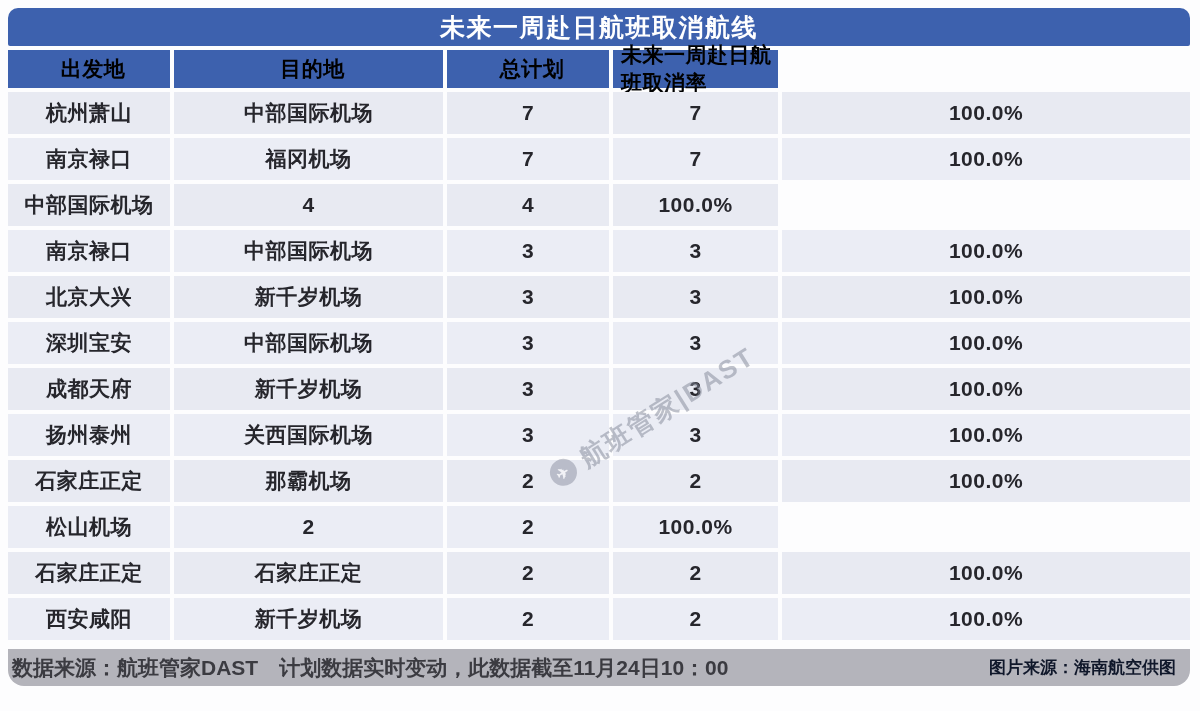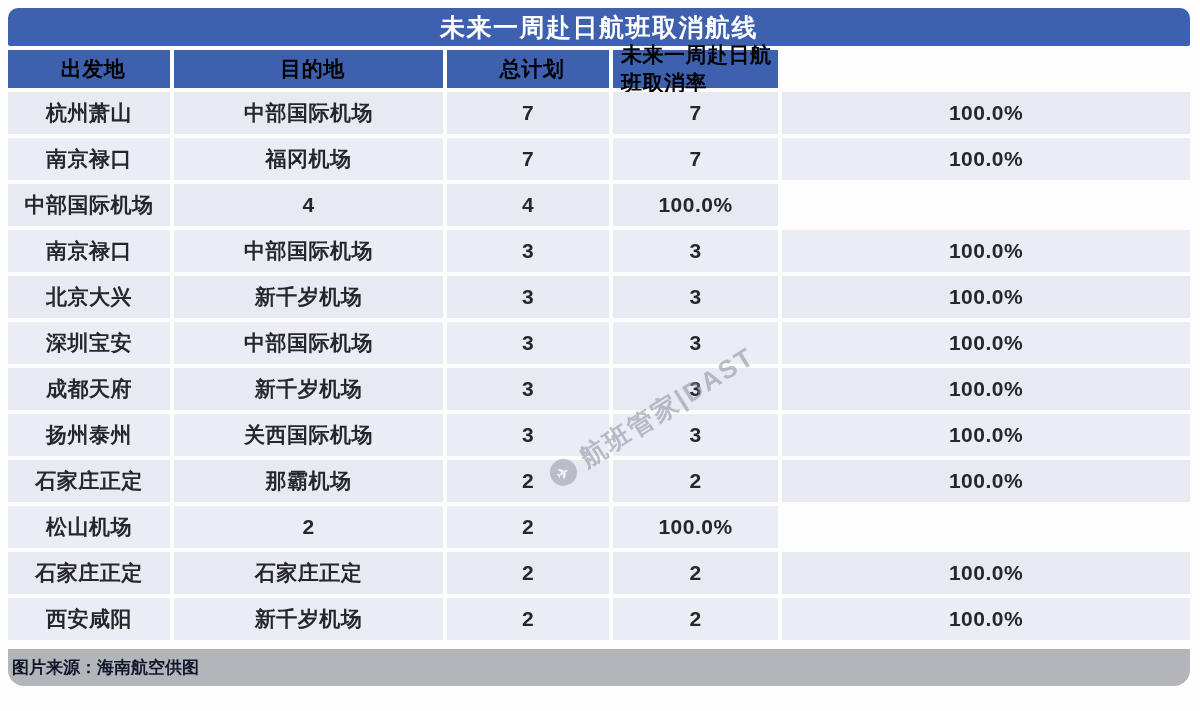--- a/index.html
+++ b/index.html
@@ -219,20 +219,21 @@
         <div class="grid-row row">
           <div class="cell">西安咸阳</div>
           <div class="cell">新千岁机场</div>
           <div class="cell">2</div>
           <div class="cell">2</div>
           <div class="cell">100.0%</div>
         </div>
       </div>
 
     <div class="footer-bar">
+      <span class="footer-left">数据来源：航班管家DAST　计划数据实时变动，此数据截至11月24日10：00</span>
       <span class="footer-right">图片来源：海南航空供图</span>
     </div>
 
   </div>
 
   <div class="watermark">
     <span class="wm-icon">✈</span>
     <span>航班管家|DAST</span>
   </div>
 </div>

